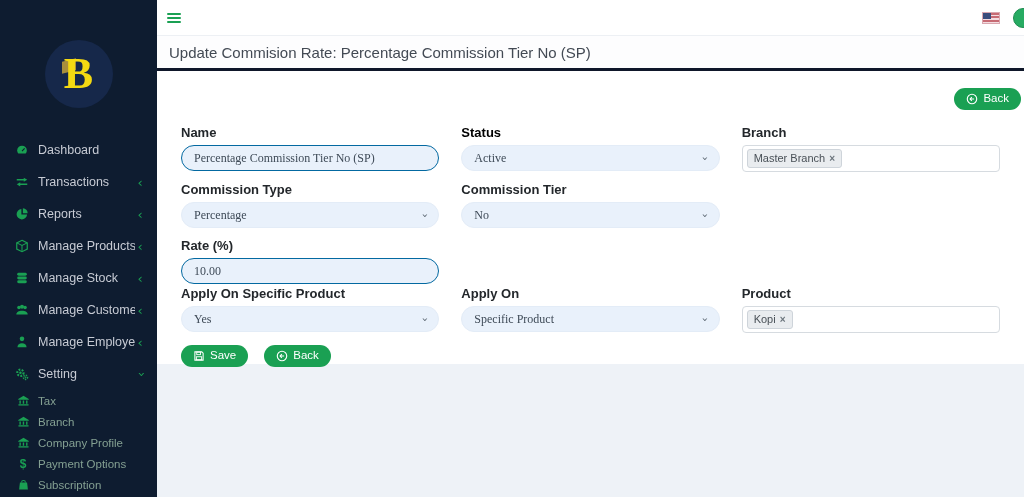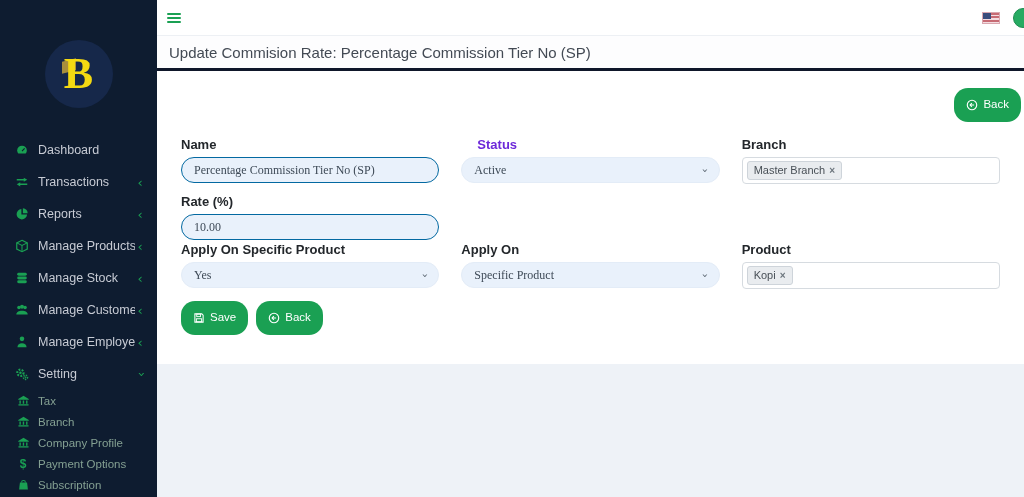--- a/index.html
+++ b/index.html
@@ -69,29 +69,29 @@
     display:flex; align-items:center; padding-left:12px;
   }
   .page-title { font-size:15px; color:#434a54; }
   .card { background:#ffffff; height:293px; padding:17px 24px 0 24px; position:relative; }
   .back-row { display:flex; justify-content:flex-end; margin-right:-21px; margin-bottom:15px; }
   
   .btn {
     display:inline-flex; align-items:center; gap:5px;
     background:#1aa053; color:#ffffff; border:none; cursor:pointer;
     font-size:11.5px; font-family:inherit; border-radius:14px;
-    padding:11px 12px; line-height:1;
+    padding:5px 12px; line-height:1;
   }
   .btn svg { display:block; }
   
   .frow { display:grid; grid-template-columns:1fr 1fr 1fr; column-gap:22px; margin-bottom:10px; }
   .frow.tight { margin-bottom:2px; }
   .fgroup { min-width:0; }
   .flabel { font-size:13px; font-weight:bold; color:#23272b; margin-bottom:5px; }
-  .flabel.green { color:#6d28d9;margin-left:16px; }
+  .flabel.green { color:#000000; }
   .tinput {
     width:100%; height:26px; background:#e9f1fb; border:1px solid #0369a1;
     border-radius:13px; padding:0 12px; font-size:12px; color:#3e4a57;
     font-family:"Liberation Serif","DejaVu Serif",serif; outline:none;
   }
   .selectbox {
     width:100%; height:26px; background:#e9f1fb; border:1px solid #e3ecf7;
     border-radius:13px; padding:0 12px; font-size:12px; color:#3e4a57;
     font-family:"Liberation Serif","DejaVu Serif",serif;
     display:flex; align-items:center; cursor:pointer;
@@ -101,21 +101,21 @@
   .taginput {
     width:100%; height:27px; background:#ffffff; border:1px solid #d6dbe0;
     border-radius:4px; padding:2px 4px; display:flex; align-items:center; cursor:text;
   }
   .tag {
     display:inline-flex; align-items:center; gap:4px;
     background:#e9ecef; border:1px solid #ced4da; border-radius:3px;
     font-size:11px; color:#495057; padding:2px 6px; line-height:1.2;
   }
   .tag .tag-x { color:#6c757d; font-weight:bold; cursor:pointer; font-size:10px; }
-  .btn-row { display:flex; gap:8px; margin-top:12px; }
+  .btn-row { display:flex; gap:16px; margin-top:12px; }
   .below-card { height:1px; }
 </style>
 </head>
 <body>
 
 <aside class="sidebar">
   <div class="logo-wrap">
     <div class="logo-circle">
       <span class="logo-accent"></span>
       <span class="logo-b">B</span>
@@ -317,20 +317,37 @@
         <div class="flabel">Branch</div>
         <div class="taginput">
           <span class="tag">
             <span>Master Branch</span>
             <span class="tag-x">×</span>
           </span>
         </div>
       </div>
     </div>
 
+    <div class="frow">
+      <div class="fgroup">
+        <div class="flabel">Commission Type</div>
+        <div class="selectbox">
+          <span class="sel-text">Percentage</span>
+          <span class="sel-chev">‹</span>
+        </div>
+      </div>
+      <div class="fgroup">
+        <div class="flabel">Commission Tier</div>
+        <div class="selectbox">
+          <span class="sel-text">No</span>
+          <span class="sel-chev">‹</span>
+        </div>
+      </div>
+      <div class="fgroup"></div>
+    </div>
 
     <div class="frow tight">
       <div class="fgroup">
         <div class="flabel">Rate (%)</div>
         <input class="tinput" type="text" value="10.00" style="">
       </div>
       <div class="fgroup"></div>
       <div class="fgroup"></div>
     </div>
 

